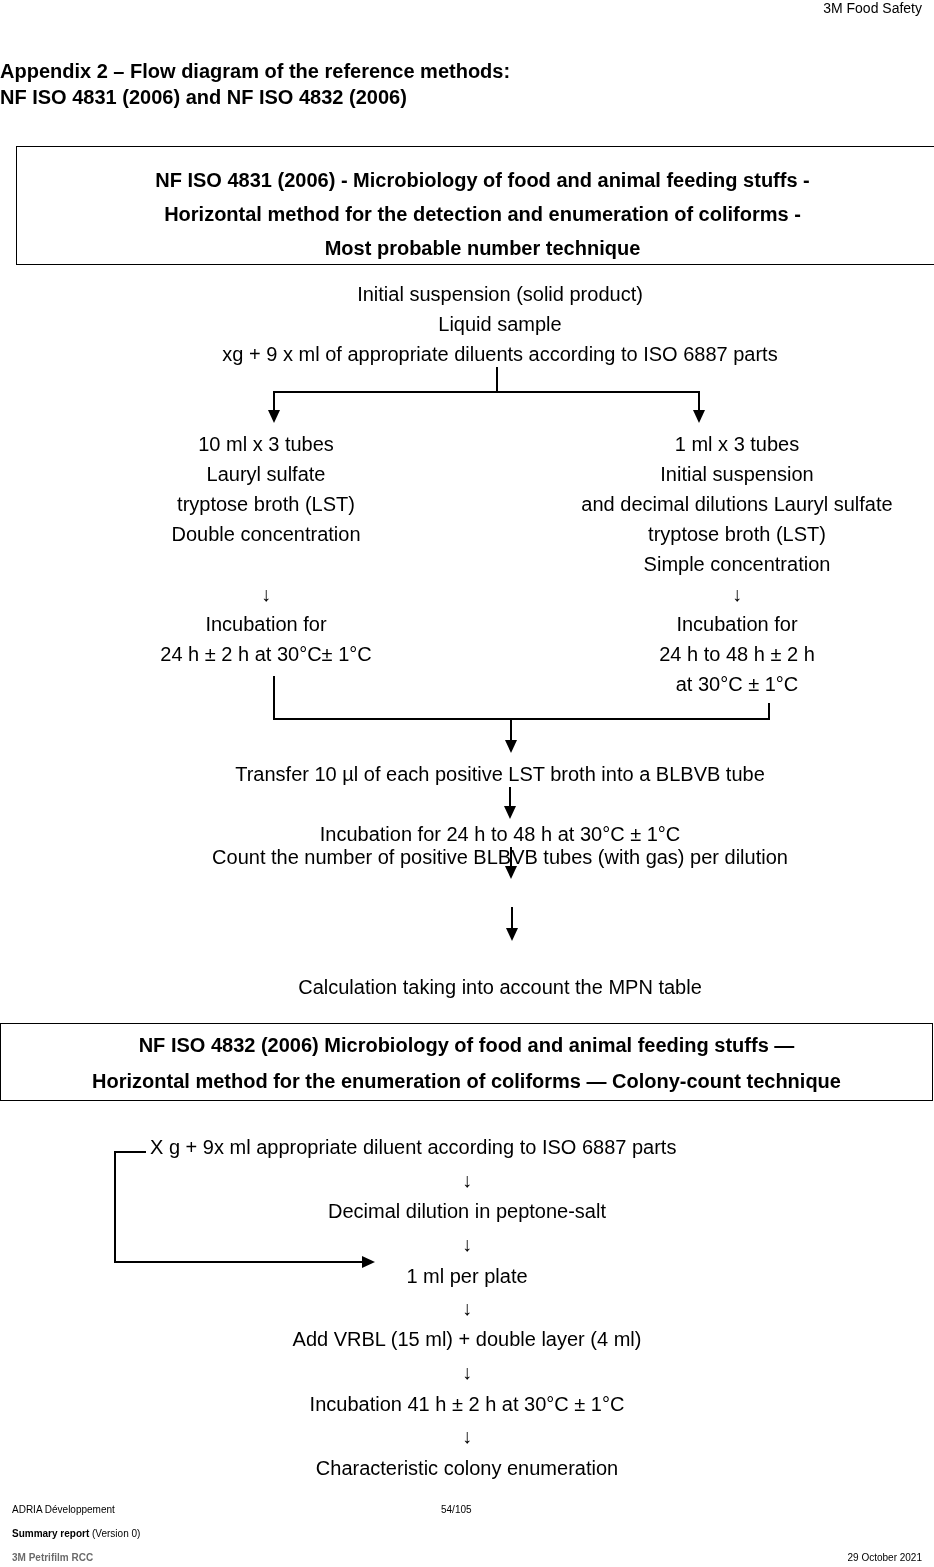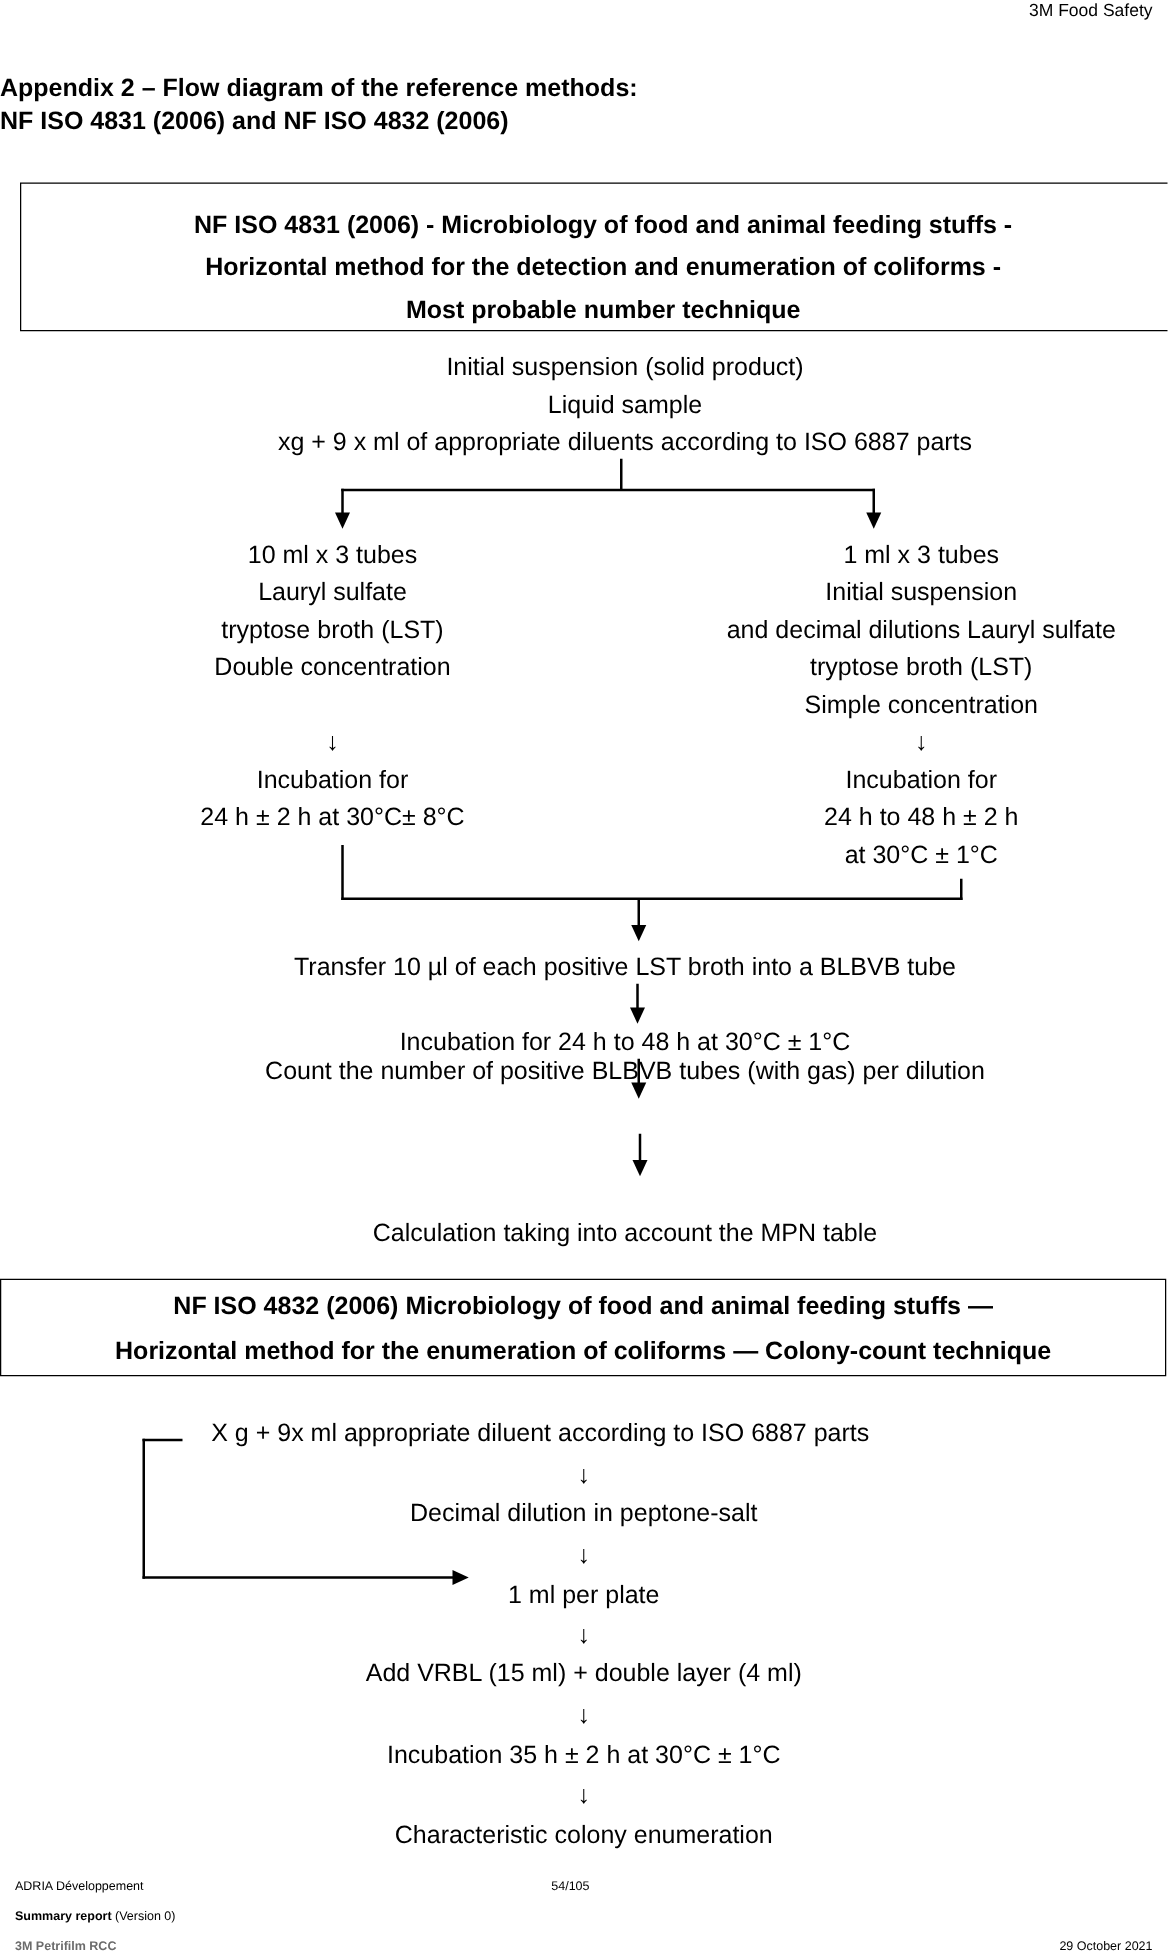--- a/index.html
+++ b/index.html
@@ -48,21 +48,21 @@
 <div class="arrowhead" style="left:693px;top:410px;"></div>
 
 <div class="abs ctr t20" style="left:116px;width:300px;top:429px;">
   <div>10 ml x 3 tubes</div>
   <div>Lauryl sulfate</div>
   <div>tryptose broth (LST)</div>
   <div>Double concentration</div>
   <div style="height:30px;"></div>
   <div>↓</div>
   <div>Incubation for</div>
-  <div>24 h ± 2 h at 30°C± 8°C</div>
+  <div>24 h ± 2 h at 30°C± 1°C</div>
 </div>
 
 <div class="abs ctr t20" style="left:537px;width:400px;top:429px;">
   <div>1 ml x 3 tubes</div>
   <div>Initial suspension</div>
   <div>and decimal dilutions Lauryl sulfate</div>
   <div>tryptose broth (LST)</div>
   <div>Simple concentration</div>
   <div>↓</div>
   <div>Incubation for</div>
@@ -93,29 +93,29 @@
 <div class="abs box" style="left:0;top:1023px;width:933px;height:78px;line-height:36px;padding-top:3px;">
   <div>NF ISO 4832 (2006) Microbiology of food and animal feeding stuffs —</div>
   <div>Horizontal method for the enumeration of coliforms — Colony-count technique</div>
 </div>
 
 <div class="line" style="left:114px;top:1151px;width:32px;height:2px;"></div>
 <div class="line" style="left:114px;top:1151px;width:2px;height:112px;"></div>
 <div class="line" style="left:114px;top:1261px;width:250px;height:2px;"></div>
 <div class="arrowhead-r" style="left:362px;top:1256px;"></div>
 
-<div class="abs t20" style="left:150px;top:1132px;margin-left:19px;">X g + 9x ml appropriate diluent according to ISO 6887 parts</div>
+<div class="abs t20" style="left:150px;top:1132px;">X g + 9x ml appropriate diluent according to ISO 6887 parts</div>
 <div class="abs ctr t20 glyph" style="left:417px;width:100px;top:1165px;">↓</div>
 <div class="abs ctr t20" style="left:100px;width:734px;top:1196px;">Decimal dilution in peptone-salt</div>
 <div class="abs ctr t20 glyph" style="left:417px;width:100px;top:1229px;">↓</div>
 <div class="abs ctr t20" style="left:100px;width:734px;top:1261px;">1 ml per plate</div>
 <div class="abs ctr t20 glyph" style="left:417px;width:100px;top:1293px;">↓</div>
 <div class="abs ctr t20" style="left:100px;width:734px;top:1324px;">Add VRBL (15 ml) + double layer (4 ml)</div>
 <div class="abs ctr t20 glyph" style="left:417px;width:100px;top:1357px;">↓</div>
-<div class="abs ctr t20" style="left:100px;width:734px;top:1389px;">Incubation 35 h ± 2 h at 30°C ± 1°C</div>
+<div class="abs ctr t20" style="left:100px;width:734px;top:1389px;">Incubation 41 h ± 2 h at 30°C ± 1°C</div>
 <div class="abs ctr t20 glyph" style="left:417px;width:100px;top:1421px;">↓</div>
 <div class="abs ctr t20" style="left:100px;width:734px;top:1453px;">Characteristic colony enumeration</div>
 
 <div class="abs footer" style="left:12px;top:1498px;">ADRIA Développement</div>
 <div class="abs footer" style="left:441px;top:1498px;">54/105</div>
 <div class="abs footer" style="right:12px;top:1546px;">29 October 2021</div>
 <div class="abs footer" style="left:12px;top:1522px;">
   <b>Summary report</b><span> (Version 0)</span>
 </div>
 <div class="abs footer grey" style="left:12px;top:1546px;">3M Petrifilm RCC</div>

